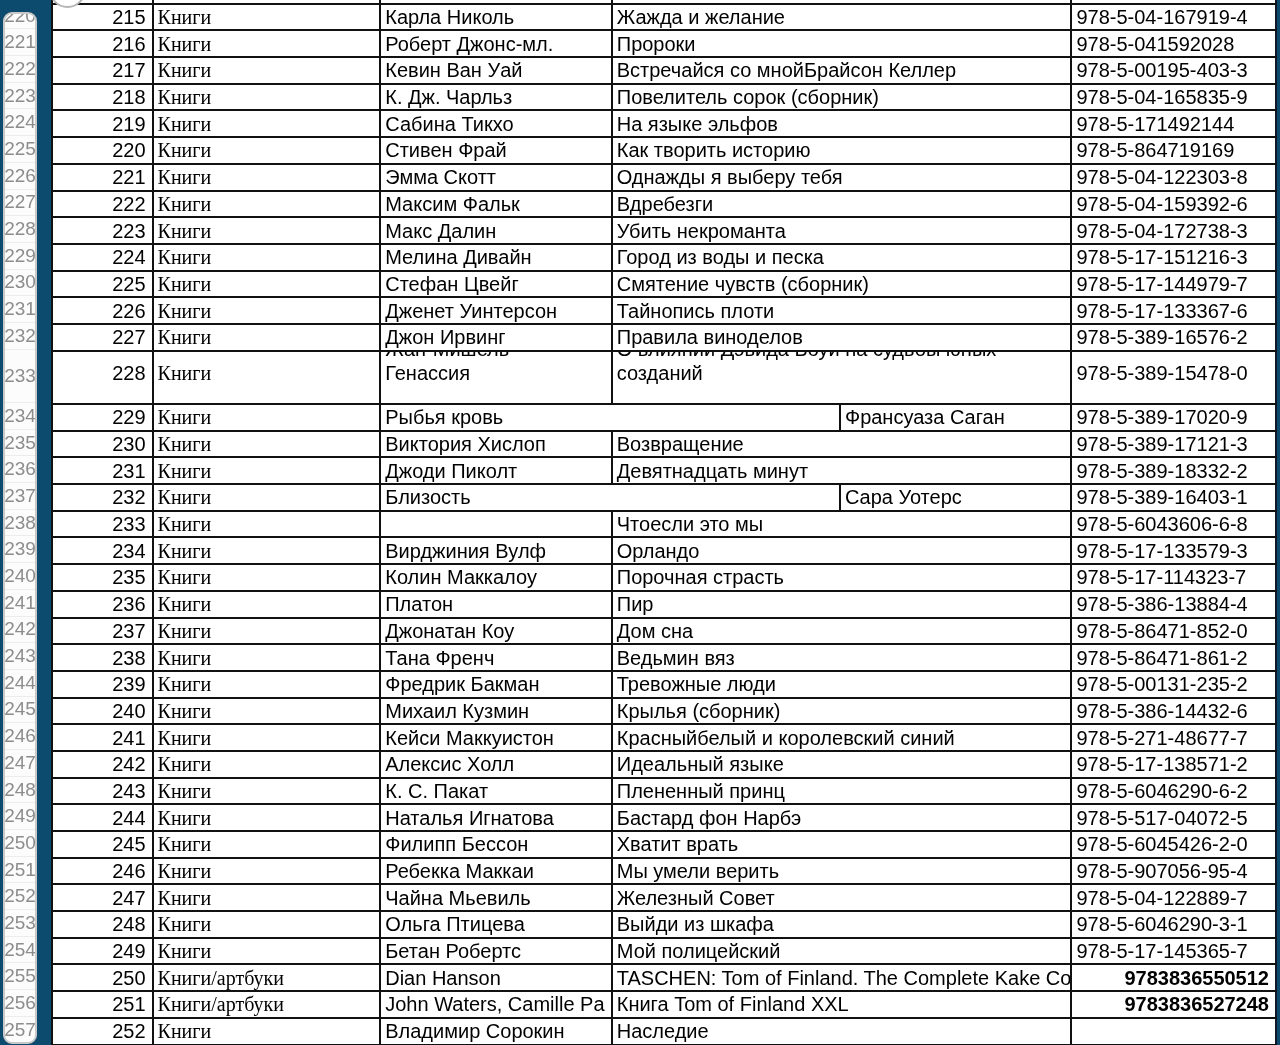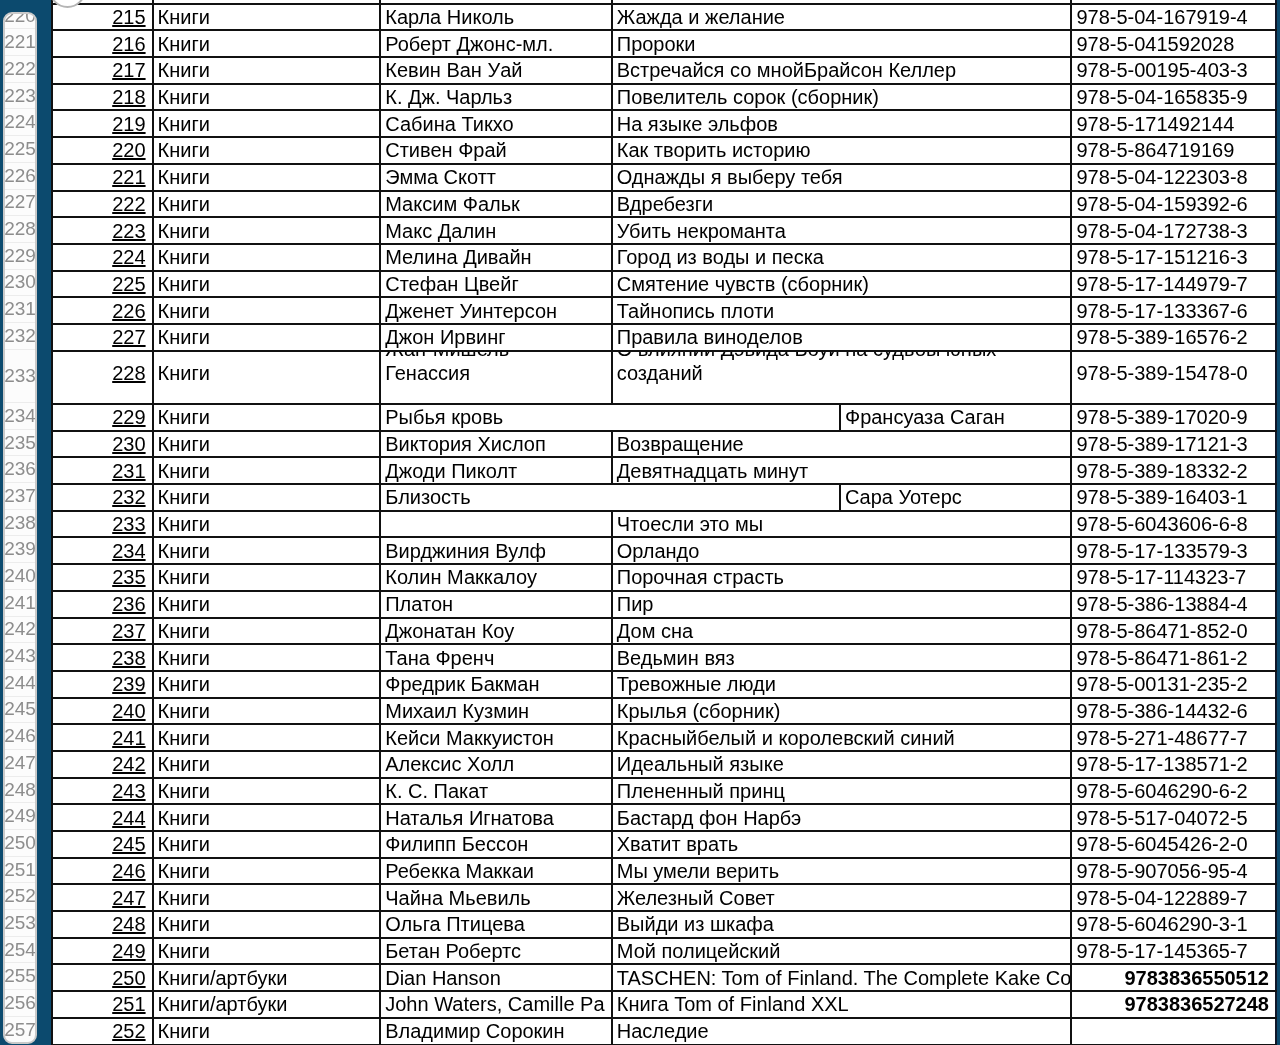--- a/index.html
+++ b/index.html
@@ -58,22 +58,22 @@
     box-sizing:border-box;
     border-left:2px solid #111;
     padding:0 6px 0 4px;
     font-size:20px;
     line-height:24px;
     display:flex;
     align-items:center;
     overflow:hidden;
     white-space:nowrap;
   }
-  .c0{width:104px;justify-content:flex-end;text-decoration:underline;}
-  .c1{width:236px;}
+  .c0{width:104px;justify-content:flex-end;}
+  .c1{width:236px;font-family:Liberation Serif, serif;}
   .c2{width:240px;}
   .c3{width:477px;}
   .c4{width:214px;border-right:2px solid #0f172a;}
   .num{justify-content:flex-end;font-weight:bold;}
   .trow.tall .cell{
     align-items:flex-end;
     padding-bottom:18px;
     white-space:pre-line;
   }
   

